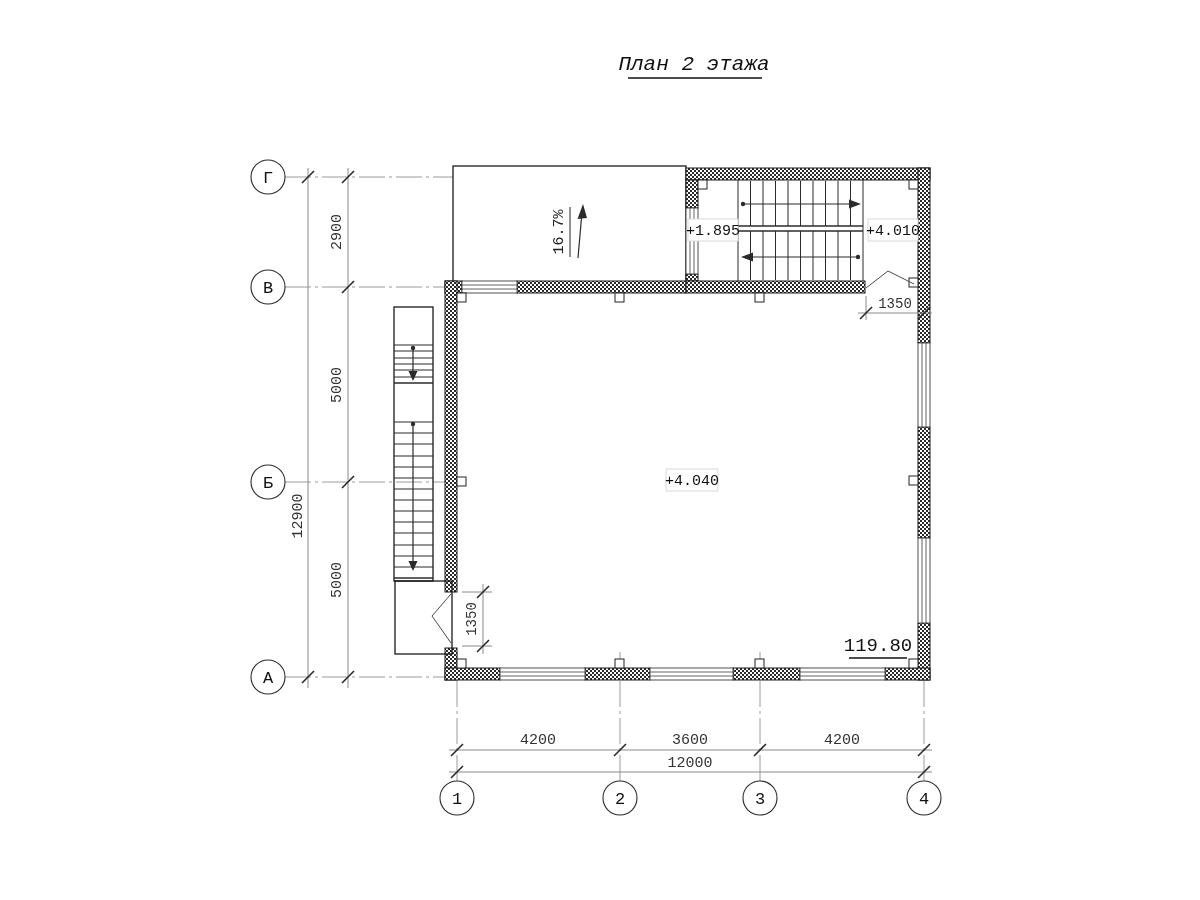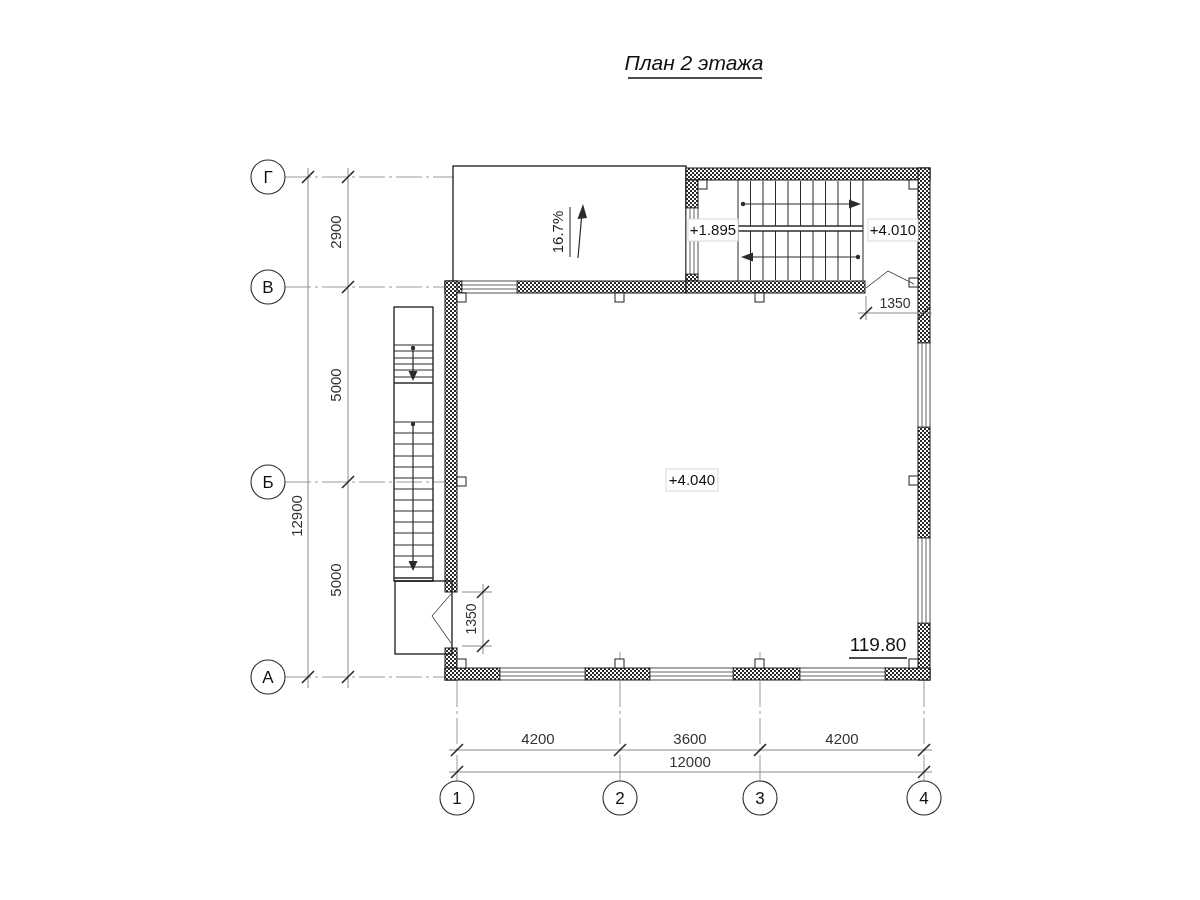--- a/index.html
+++ b/index.html
@@ -1,16 +1,16 @@
 <!DOCTYPE html>
 <html><head>
 <meta charset="utf-8">
 <style>
   html,body{margin:0;padding:0;background:#fff;}
-  .page{width:1108px;height:900px;background:#fff;position:relative;font-family:Liberation Sans, sans-serif;}
+  .page{width:1108px;height:900px;background:#fff;position:relative;font-family:Liberation Mono, monospace;}
   svg{display:block;}
   .wall{fill:url(#hatch);stroke:#1a1a1a;stroke-width:1;}
   .thin{stroke:#1a1a1a;stroke-width:1.3;fill:none;}
   .stairline{stroke:#2b2b2b;stroke-width:1;fill:none;}
   .stairbold{stroke:#2b2b2b;stroke-width:1.6;fill:none;}
   .win{fill:#fff;stroke:#3c3c3c;stroke-width:0.9;}
   .winline{stroke:#3c3c3c;stroke-width:0.8;}
   .col{fill:#fff;stroke:#222;stroke-width:1;}
   .axisline{stroke:#9a9a9a;stroke-width:1;stroke-dasharray:26 4 3 4;fill:none;}
   .axiscircle{fill:#fff;stroke:#2b2b2b;stroke-width:1.1;}

